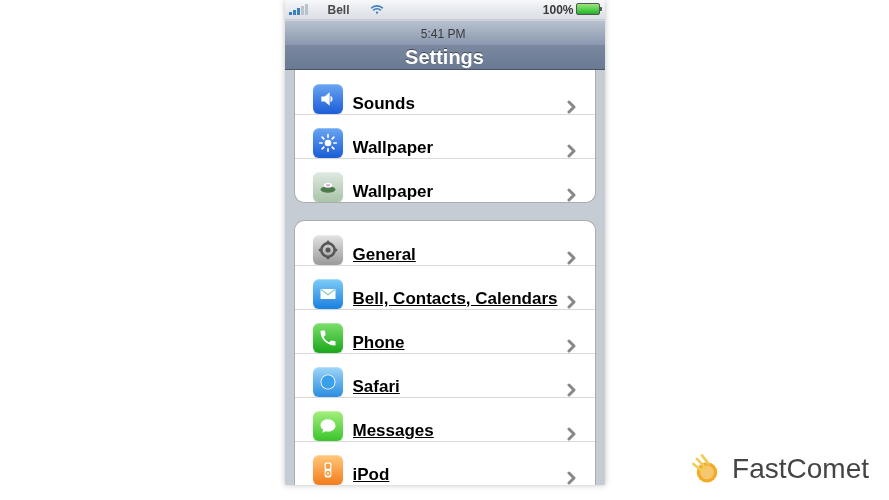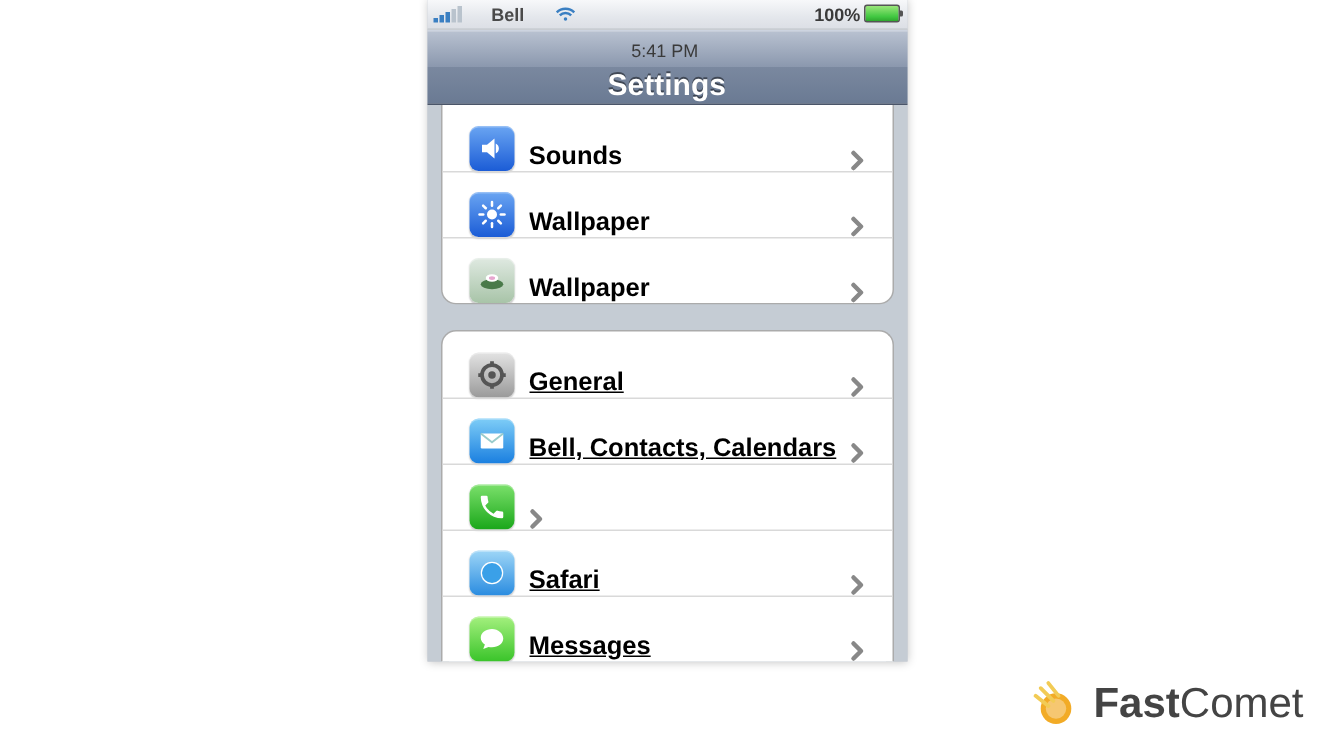--- a/index.html
+++ b/index.html
@@ -203,21 +203,21 @@
 .watermark-logo {
   width: 34px;
   height: 34px;
 }
 .watermark-text {
   font-family: "Helvetica Neue", Arial, sans-serif;
   font-size: 28px;
   color: #3b3b3b;
 }
 .watermark-text .bold {
-  font-weight: 700;
+  font-weight: 400;
 }
 .watermark-text .light {
   font-weight: 400;
 }
 </style>
 </head>
 <body>
 
 <div class="stage">
   <div class="device">
@@ -327,20 +327,21 @@
           <svg class="chev" viewBox="0 0 10 14">
               <path fill="none" stroke="#888" stroke-width="3" stroke-linecap="round" stroke-linejoin="round" d="M2 2l5 5-5 5"></path>
             </svg>
         </div>
         <div class="row">
           <div class="row-icon ico-phone">
             <svg class="ico-inner-svg" viewBox="0 0 24 24">
                 <path fill="#fff" d="M6.6 10.8a15 15 0 006.6 6.6l2.2-2.2a1 1 0 011-.25 11.4 11.4 0 003.6.58 1 1 0 011 1V20a1 1 0 01-1 1A17 17 0 013 4a1 1 0 011-1h3.5a1 1 0 011 1 11.4 11.4 0 00.58 3.6 1 1 0 01-.25 1z"></path>
               </svg>
           </div>
+          <div class="row-label">Phone</div>
           <svg class="chev" viewBox="0 0 10 14">
               <path fill="none" stroke="#888" stroke-width="3" stroke-linecap="round" stroke-linejoin="round" d="M2 2l5 5-5 5"></path>
             </svg>
         </div>
         <div class="row">
           <div class="row-icon ico-safari">
             <svg class="ico-inner-svg" viewBox="0 0 24 24">
                 <circle cx="12" cy="12" r="9" fill="#fff"></circle>
                 <circle cx="12" cy="12" r="8" fill="#3aa0e8"></circle>
                 <polygon points="12,12 17,7 12,12 7,17" fill="#fff"></polygon>
@@ -353,20 +354,34 @@
               <path fill="none" stroke="#888" stroke-width="3" stroke-linecap="round" stroke-linejoin="round" d="M2 2l5 5-5 5"></path>
             </svg>
         </div>
         <div class="row">
           <div class="row-icon ico-messages">
             <svg class="ico-inner-svg" viewBox="0 0 24 24">
                 <path fill="#fff" d="M12 4C7 4 3 7.1 3 11c0 2.2 1.3 4.1 3.3 5.4L5 20l4.2-1.7c.9.2 1.8.3 2.8.3 5 0 9-3.1 9-7S17 4 12 4z"></path>
               </svg>
           </div>
           <div class="row-label">Messages</div>
+          <svg class="chev" viewBox="0 0 10 14">
+              <path fill="none" stroke="#888" stroke-width="3" stroke-linecap="round" stroke-linejoin="round" d="M2 2l5 5-5 5"></path>
+            </svg>
+        </div>
+        <div class="row">
+          <div class="row-icon ico-ipod">
+            <svg class="ico-inner-svg" viewBox="0 0 24 24">
+                <rect x="8" y="3" width="8" height="18" rx="2" fill="#fff"></rect>
+                <rect x="9.5" y="4.5" width="5" height="6" rx="1" fill="#f2a04a"></rect>
+                <circle cx="12" cy="16" r="3" fill="#f2a04a"></circle>
+                <circle cx="12" cy="16" r="1.2" fill="#fff"></circle>
+              </svg>
+          </div>
+          <div class="row-label">iPod</div>
           <svg class="chev" viewBox="0 0 10 14">
               <path fill="none" stroke="#888" stroke-width="3" stroke-linecap="round" stroke-linejoin="round" d="M2 2l5 5-5 5"></path>
             </svg>
         </div>
       </div>
 
     </div>
   </div>
 
   <div class="watermark">

